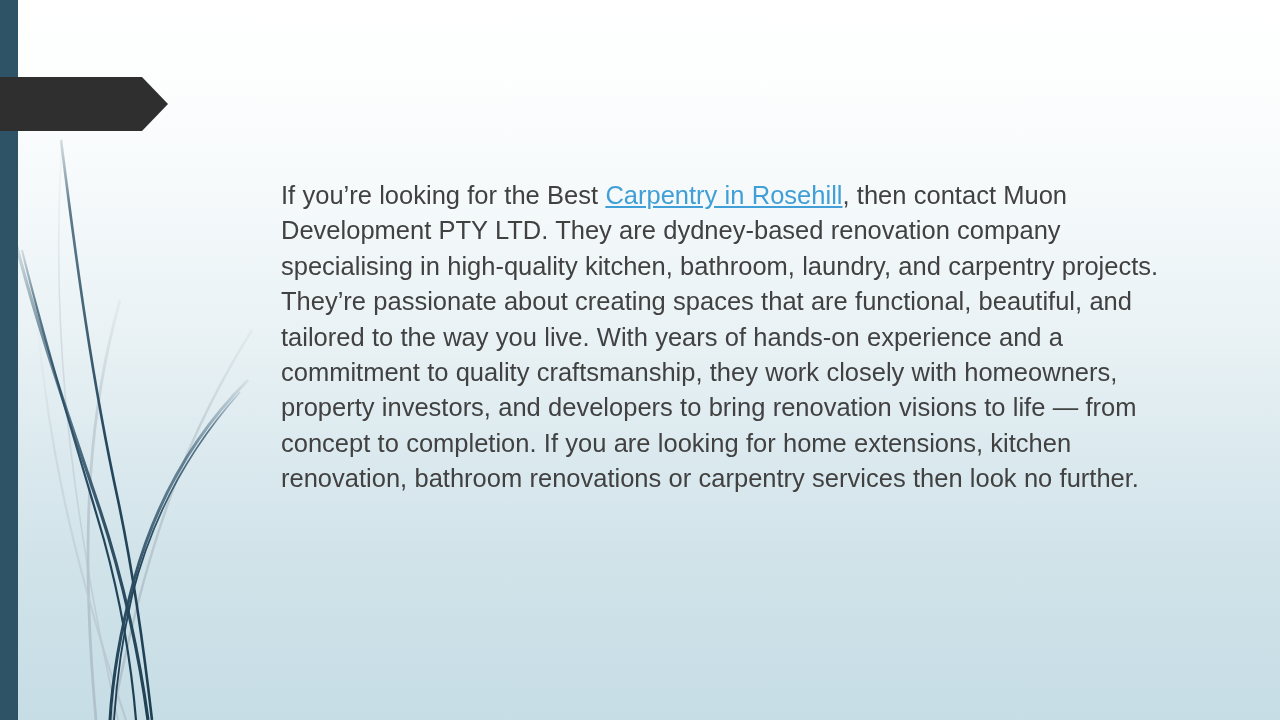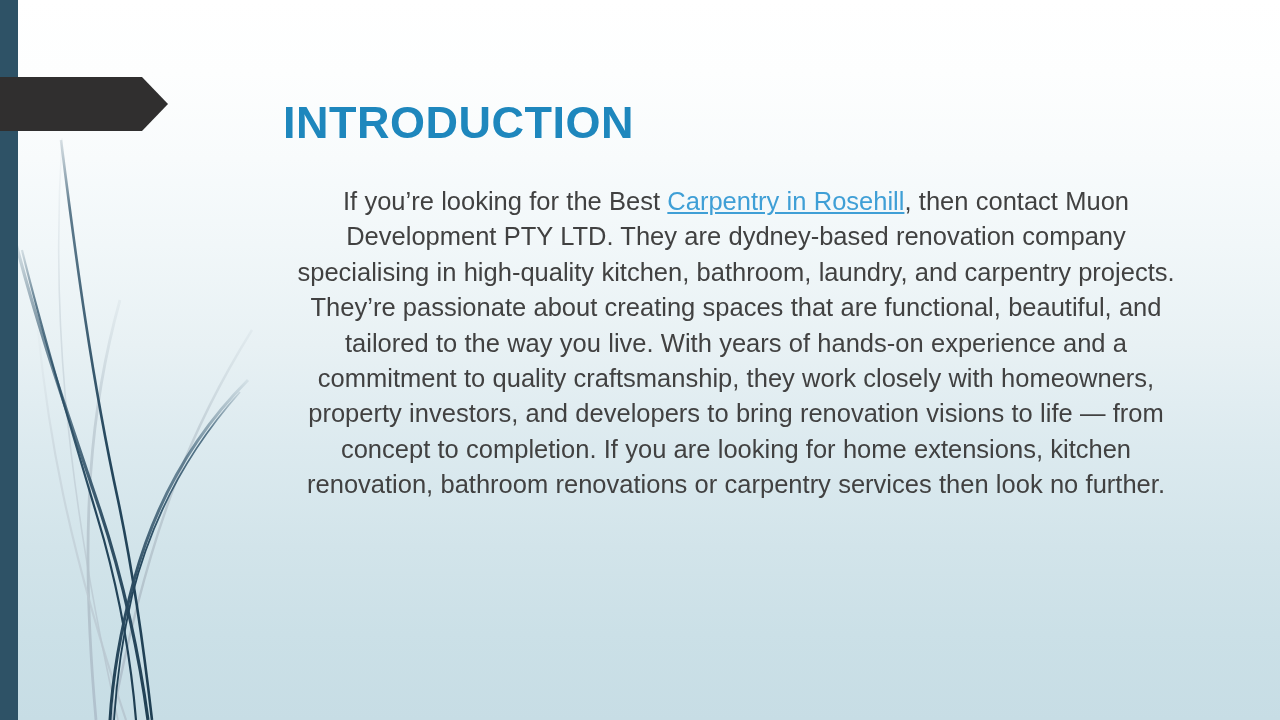--- a/index.html
+++ b/index.html
@@ -70,26 +70,26 @@
 
   
   .body-block {
     position: absolute;
     left: 275px;
     top: 172px;
     width: 922px;
   }
 
   .body-text {
-    margin: 12px;
+    margin: 6px;
     font-family: "Liberation Sans", sans-serif;
     font-size: 25.5px;
     line-height: 35.4px;
     color: #414141;
-    text-align: center;
+    text-align: left;
     word-spacing: 0.2px;
   }
 
   .body-link {
     color: #3f9fd6;
     text-decoration: underline;
     text-underline-offset: 2px;
     cursor: pointer;
   }
 </style>
@@ -138,19 +138,18 @@
   </svg>
 
   <svg class="left-bar" viewBox="0 0 18 720" xmlns="http://www.w3.org/2000/svg" aria-hidden="true">
     <rect x="0" y="0" width="18" height="720" fill="#2e5266"></rect>
   </svg>
 
   <svg class="arrow-banner" viewBox="0 0 168 54" xmlns="http://www.w3.org/2000/svg" aria-hidden="true">
     <path d="M 0,0 L 142,0 L 168,27 L 142,54 L 0,54 Z" fill="#302f2f"></path>
   </svg>
 
-  <h1 class="title" style="color:#1e87bd;">INTRODUCTION</h1>
 
   <div class="body-block">
     <p class="body-text"><span>If you’re looking for the Best </span><a class="body-link" href="#">Carpentry in Rosehill</a><span>, then contact Muon Development PTY LTD. They are dydney-based renovation company specialising in high-quality kitchen, bathroom, laundry, and carpentry projects. They’re passionate about creating spaces that are functional, beautiful, and tailored to the way you live. With years of hands-on experience and a commitment to quality craftsmanship, they work closely with homeowners, property investors, and developers to bring renovation visions to life — from concept to completion. If you are looking for home extensions, kitchen renovation, bathroom renovations or carpentry services then look no further.</span></p>
   </div>
 
 </div>
 
 </body></html>

